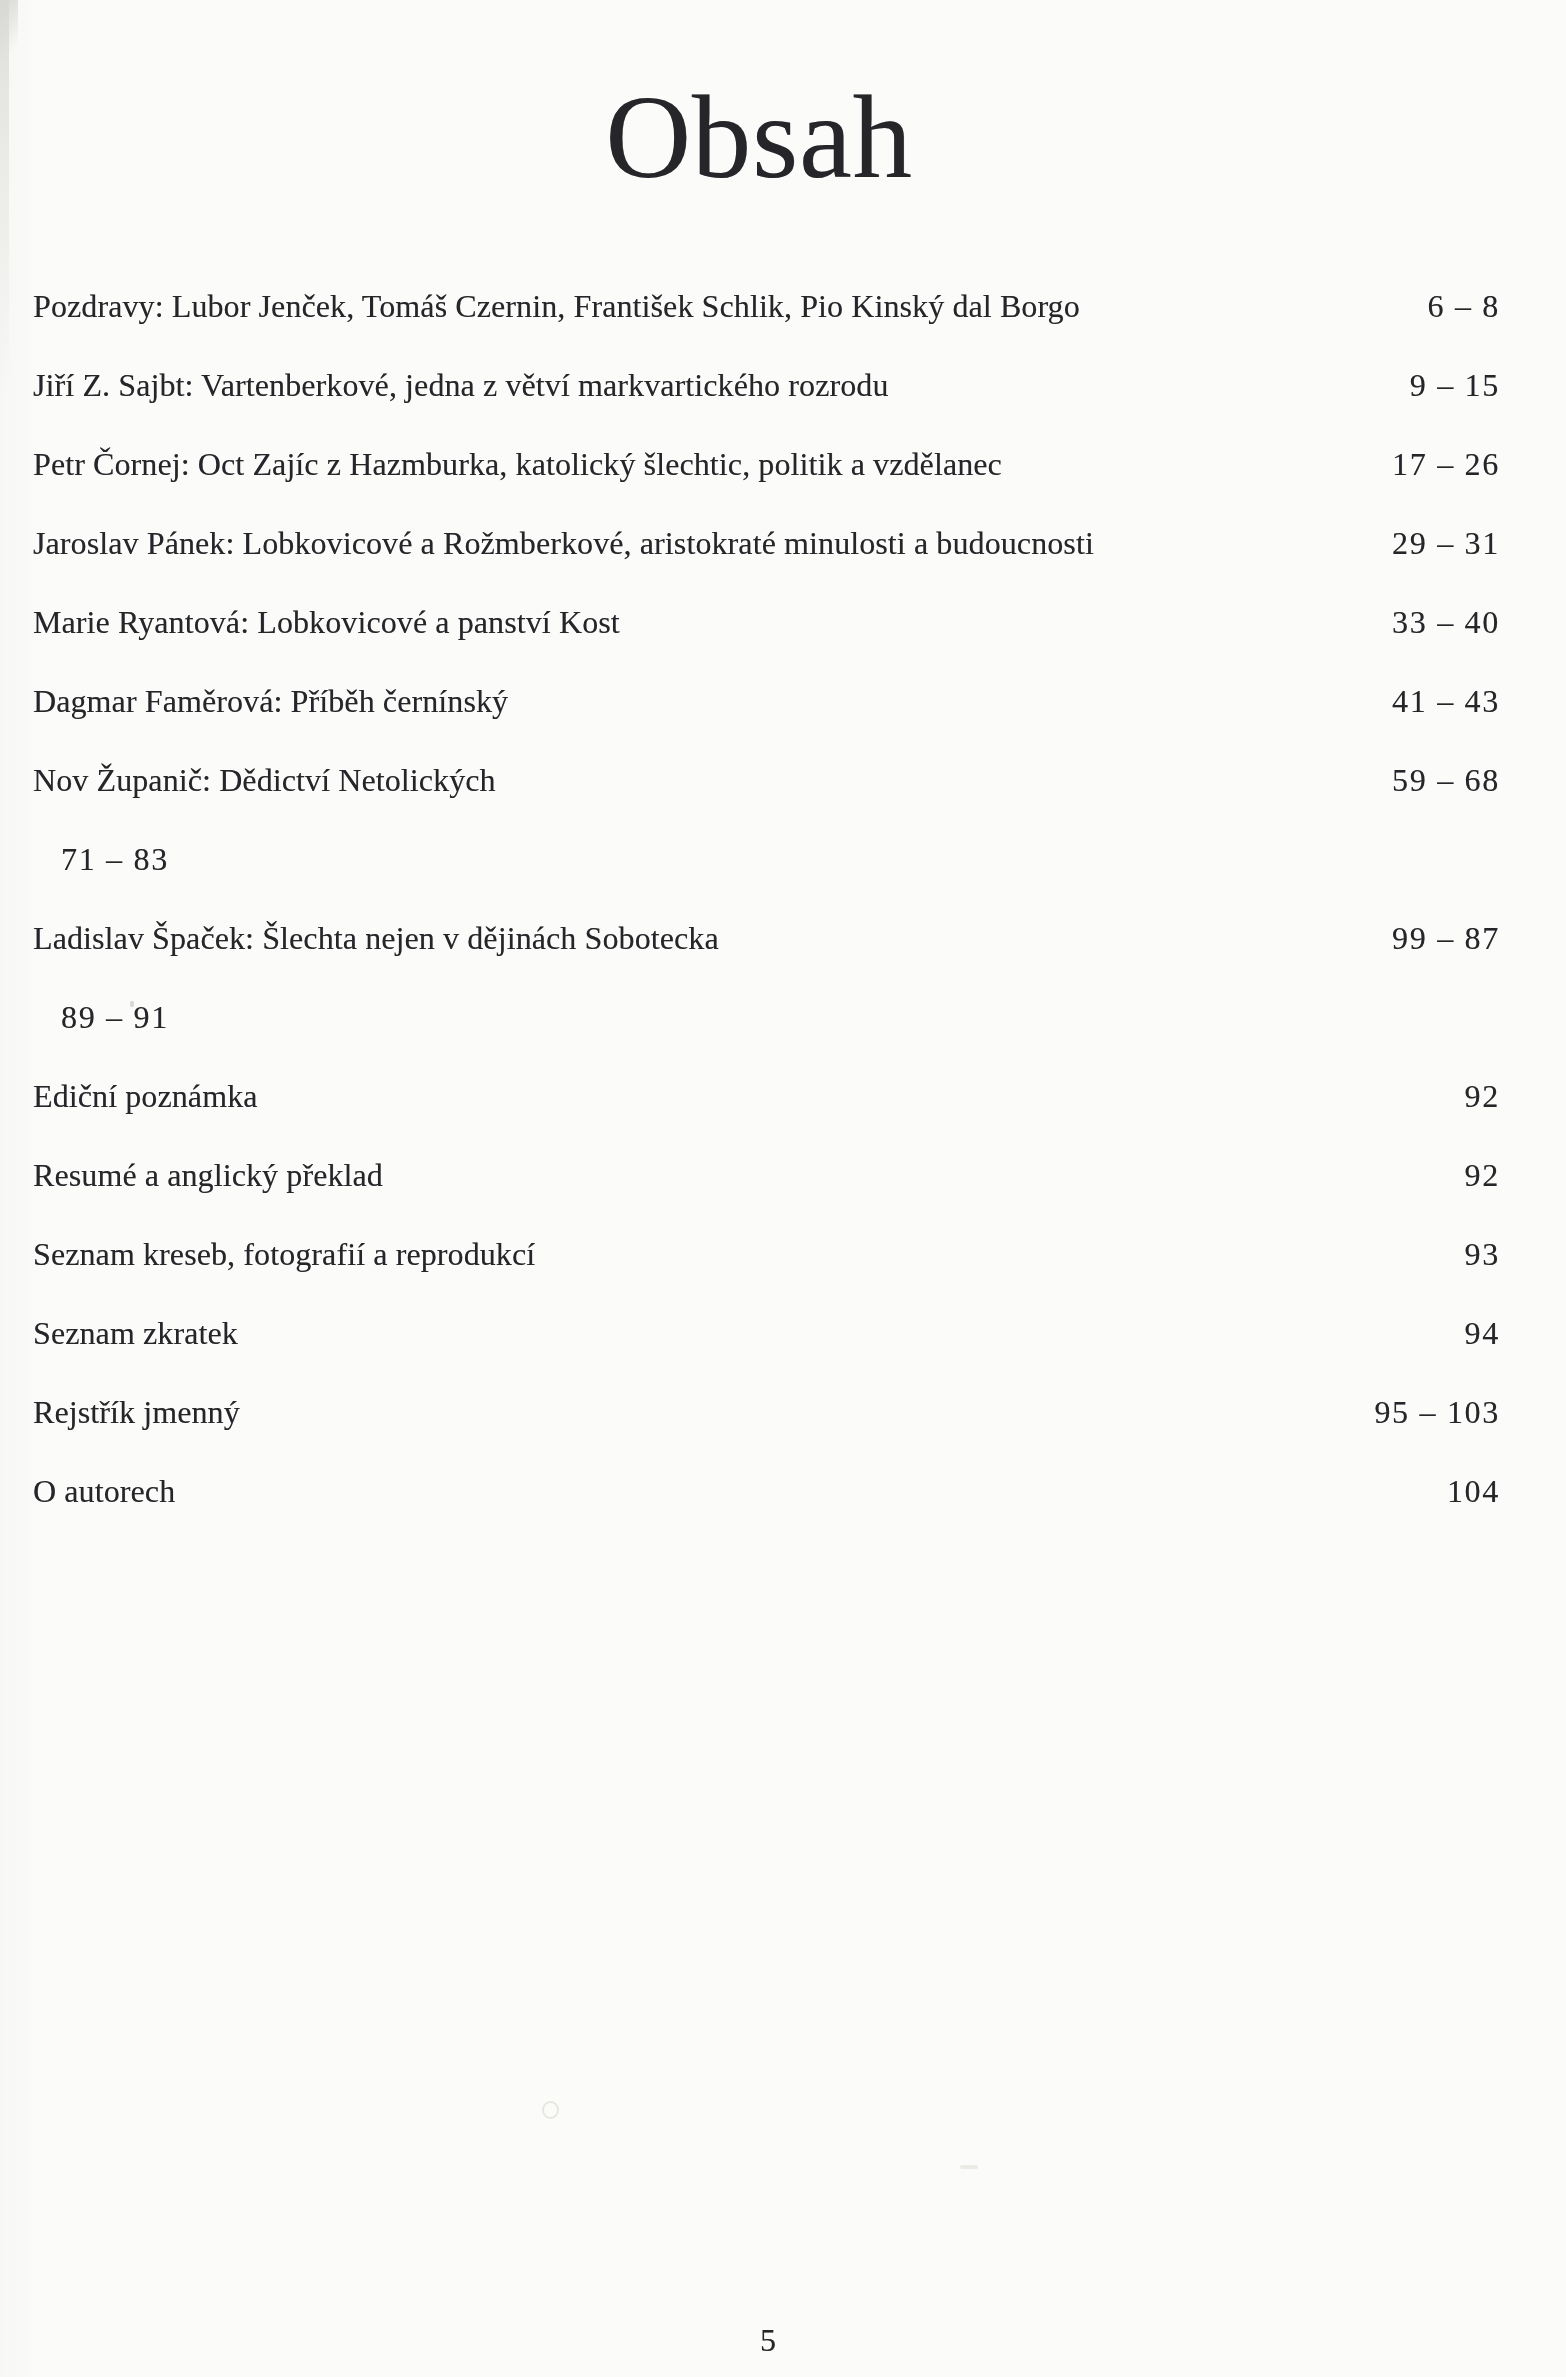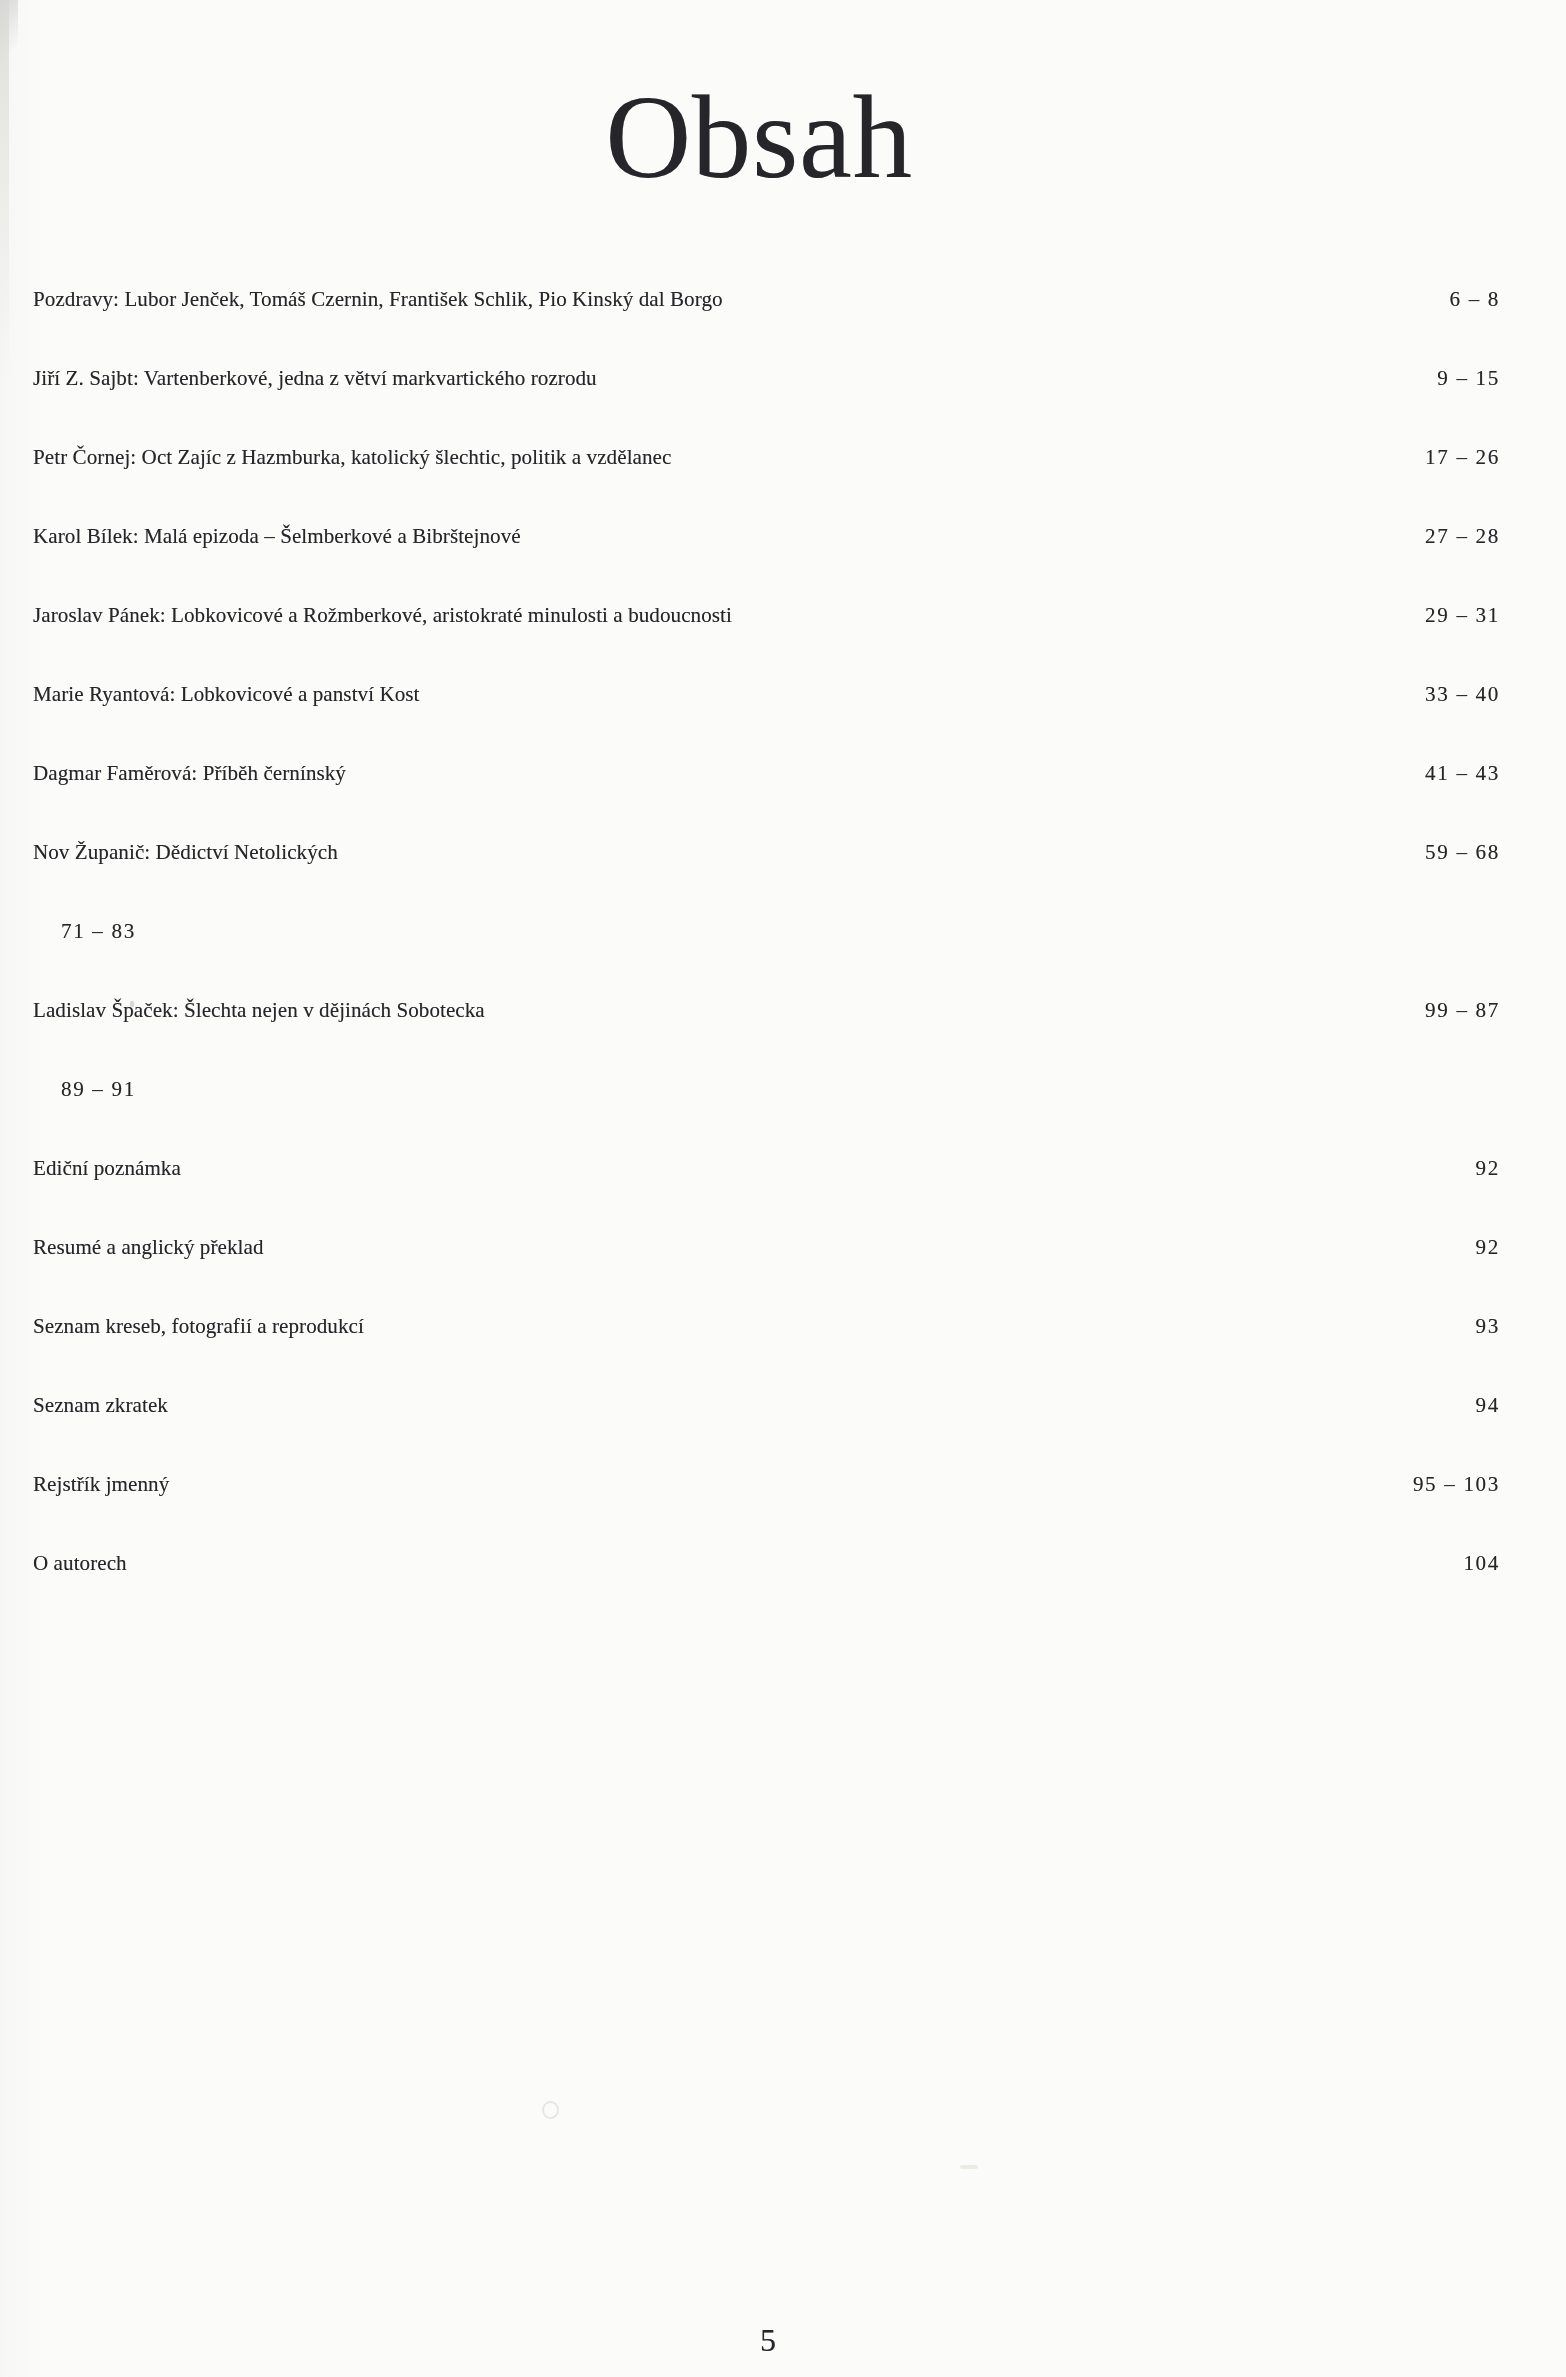--- a/index.html
+++ b/index.html
@@ -71,21 +71,21 @@
     position: absolute;
     top: 287px;
     left: 33px;
     right: 67px;
   }
   .toc-row {
     display: flex;
     justify-content: space-between;
     align-items: baseline;
     height: 79px;
-    font-size: 21px;
+    font-size: 32px;
     line-height: 1.2;
   }
   .label {
     white-space: nowrap;
     letter-spacing: 0.1px;
   }
   .pages {
     white-space: nowrap;
     letter-spacing: 1.7px;
     padding-left: 28px;
@@ -119,24 +119,20 @@
   <div class="toc-row">
     <span class="label">Jiří Z. Sajbt: Vartenberkové, jedna z větví markvartického rozrodu</span>
     <span class="pages">9 – 15</span>
   </div>
 
   <div class="toc-row">
     <span class="label">Petr Čornej: Oct Zajíc z Hazmburka, katolický šlechtic, politik a vzdělanec</span>
     <span class="pages">17 – 26</span>
   </div>
 
-  <div class="toc-row">
-    <span class="label">Karol Bílek: Malá epizoda – Šelmberkové a Bibrštejnové</span>
-    <span class="pages">27 – 28</span>
-  </div>
 
   <div class="toc-row">
     <span class="label">Jaroslav Pánek: Lobkovicové a Rožmberkové, aristokraté minulosti a budoucnosti</span>
     <span class="pages">29 – 31</span>
   </div>
 
   <div class="toc-row">
     <span class="label">Marie Ryantová: Lobkovicové a panství Kost</span>
     <span class="pages">33 – 40</span>
   </div>

